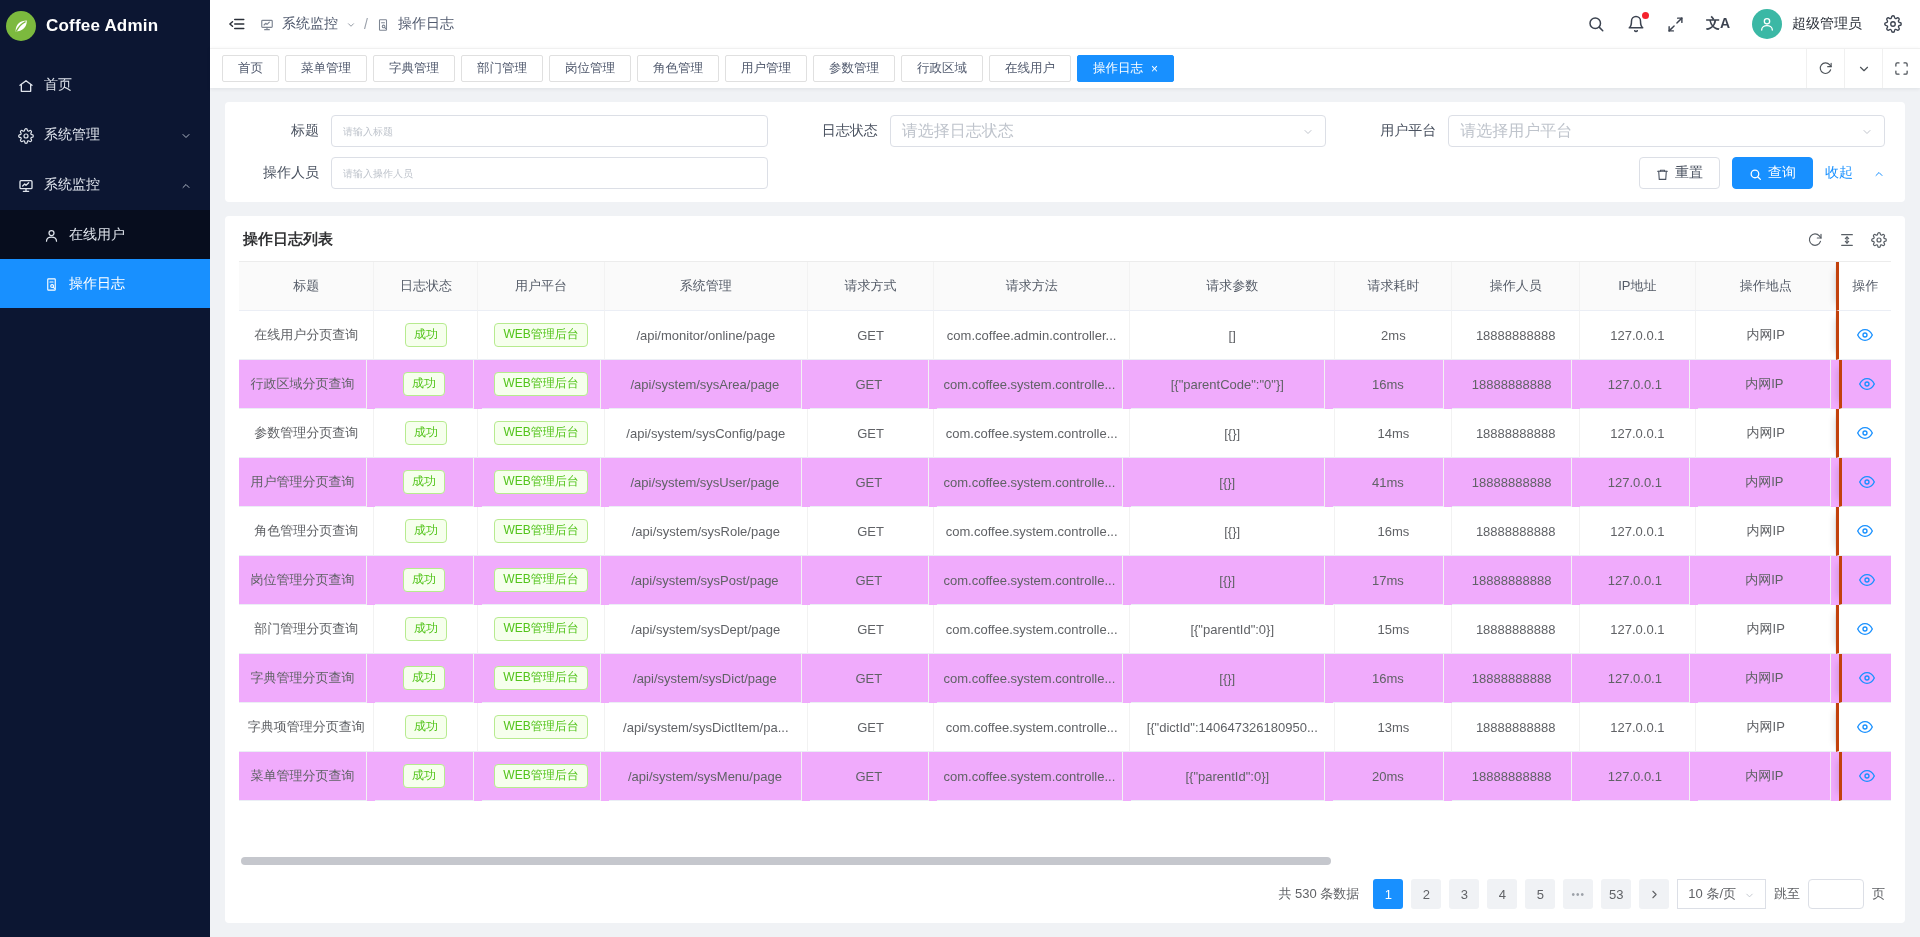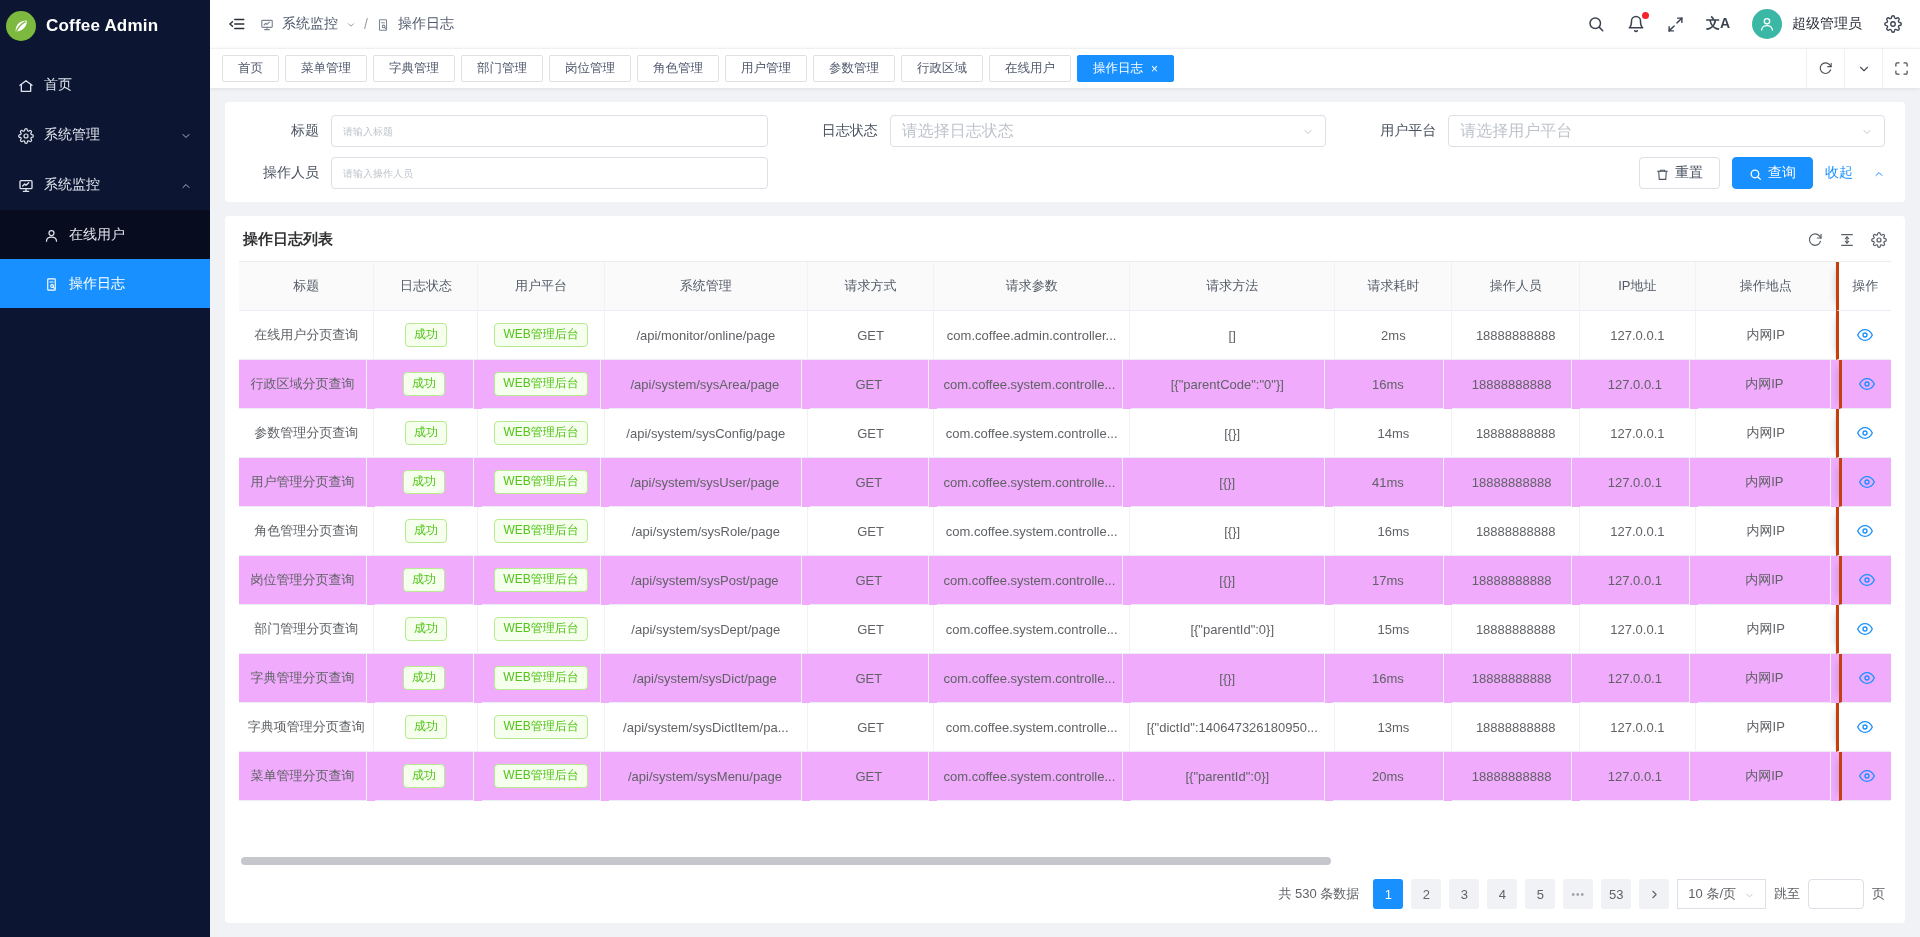--- a/index.html
+++ b/index.html
@@ -418,22 +418,22 @@
           </span>
         </div>
 
         <div class="tgrid thead">
 
         <div class="th">标题</div>
             <div class="th">日志状态</div>
             <div class="th">用户平台</div>
             <div class="th">系统管理</div>
             <div class="th">请求方式</div>
+            <div class="th">请求方法</div>
             <div class="th">请求参数</div>
-            <div class="th">请求方法</div>
             <div class="th">请求耗时</div>
             <div class="th">操作人员</div>
             <div class="th">IP地址</div>
             <div class="th">操作地点</div>
             <div class="th">操作</div>
           </div>
 
         <div>
 
         <div class="tgrid trow">

